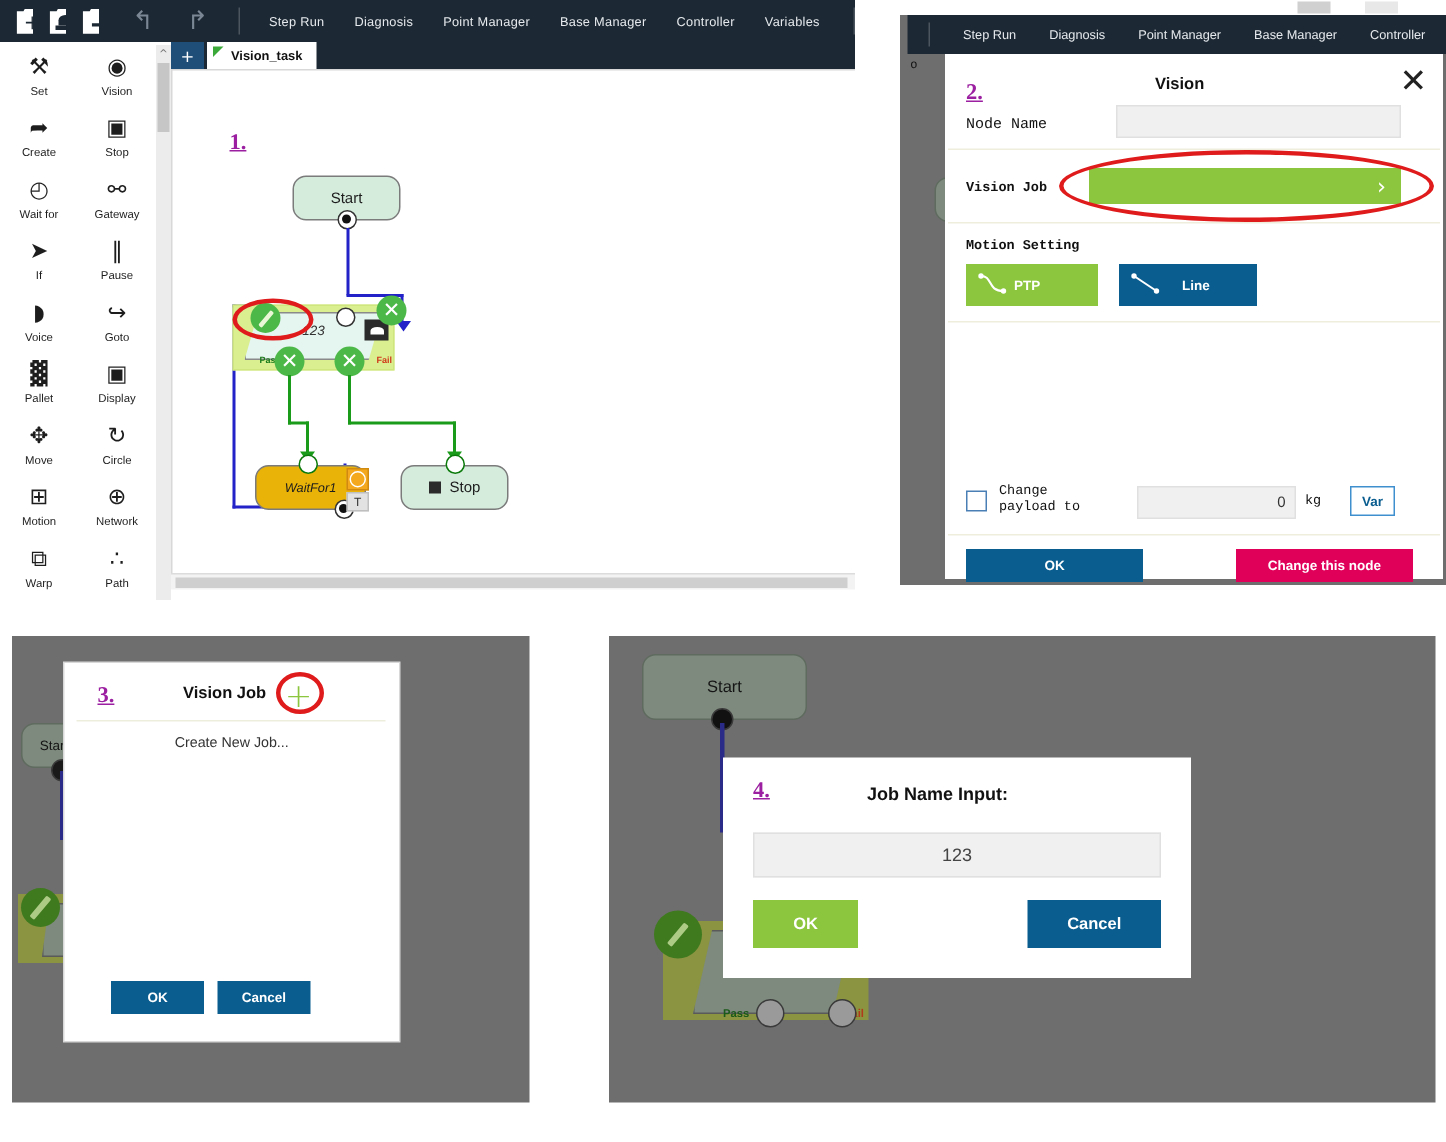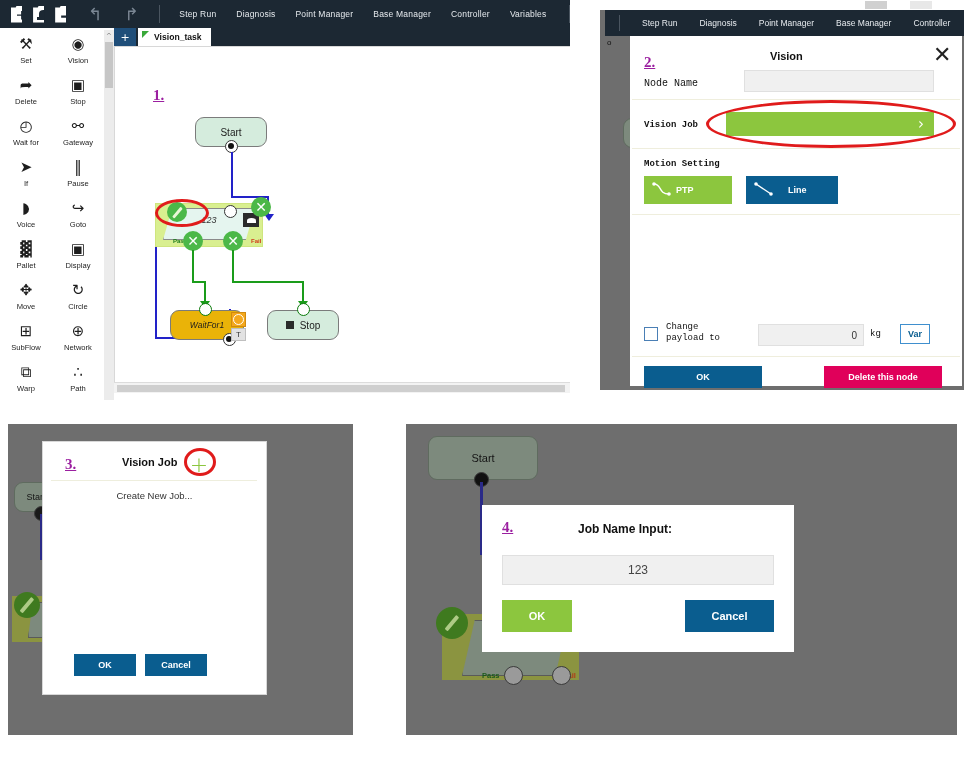--- a/index.html
+++ b/index.html
@@ -168,21 +168,21 @@
         <div class="pal-item">
           <div class="pal-ico">⚒</div>
           <div class="pal-lb">Set</div>
         </div>
         <div class="pal-item">
           <div class="pal-ico">◉</div>
           <div class="pal-lb">Vision</div>
         </div>
         <div class="pal-item">
           <div class="pal-ico">➦</div>
-          <div class="pal-lb">Delete</div>
+          <div class="pal-lb">Create</div>
         </div>
         <div class="pal-item">
           <div class="pal-ico">▣</div>
           <div class="pal-lb">Stop</div>
         </div>
         <div class="pal-item">
           <div class="pal-ico">◴</div>
           <div class="pal-lb">Wait for</div>
         </div>
         <div class="pal-item">
@@ -216,21 +216,21 @@
         <div class="pal-item">
           <div class="pal-ico">✥</div>
           <div class="pal-lb">Move</div>
         </div>
         <div class="pal-item">
           <div class="pal-ico">↻</div>
           <div class="pal-lb">Circle</div>
         </div>
         <div class="pal-item">
           <div class="pal-ico">⊞</div>
-          <div class="pal-lb">SubFlow</div>
+          <div class="pal-lb">Motion</div>
         </div>
         <div class="pal-item">
           <div class="pal-ico">⊕</div>
           <div class="pal-lb">Network</div>
         </div>
         <div class="pal-item">
           <div class="pal-ico">⧉</div>
           <div class="pal-lb">Warp</div>
         </div>
         <div class="pal-item">
@@ -380,21 +380,21 @@
       </div>
       <div class="d-input" style="left:128px; top:288px; width:106px; height:22px; justify-content:flex-end;">
         <span style="padding-right:6px; font-size:10px; color:#333;">0</span>
       </div>
       <div class="d-label" style="left:240px; top:293px; font-size:9px;">kg</div>
       <div class="varbtn" style="left:270px; top:288px; width:30px; height:20px;">Var</div>
 
       <div class="d-row-sep" style="left:2px; top:320px; width:328px;"></div>
 
       <div class="btn blue" style="left:14px; top:330px; width:118px; height:22px; font-size:9px;">OK</div>
-      <div class="btn pink" style="left:194px; top:330px; width:118px; height:22px; font-size:9px;">Delete this node</div>
+      <div class="btn pink" style="left:194px; top:330px; width:118px; height:22px; font-size:9px;">Change this node</div>
     </div>
   </div>
 
   <div id="panel3">
 
     <div class="dim-node" style="left:6px; top:58px; width:44px; height:30px;">
       <span style="font-size:9px;">Start</span>
     </div>
     <div class="dim-port" style="left:26px; top:82px; background:#1a1a1a;"></div>
     <div style="position:absolute; left:32px; top:90px; width:2px; height:46px; background:#2a2a88;"></div>

